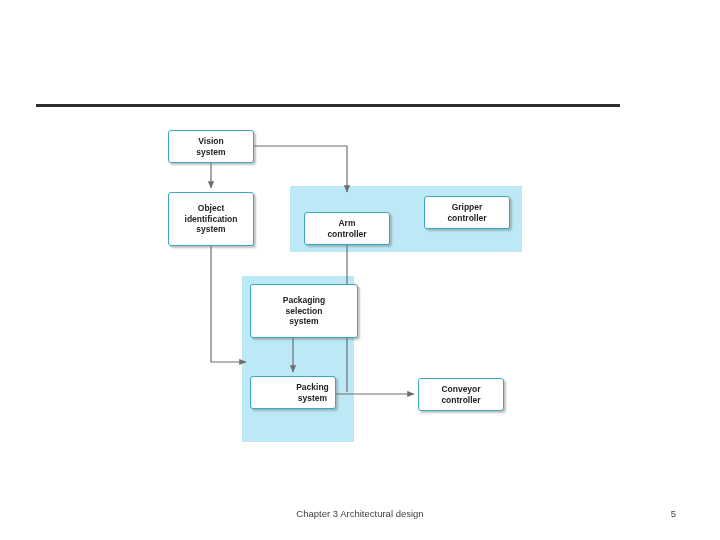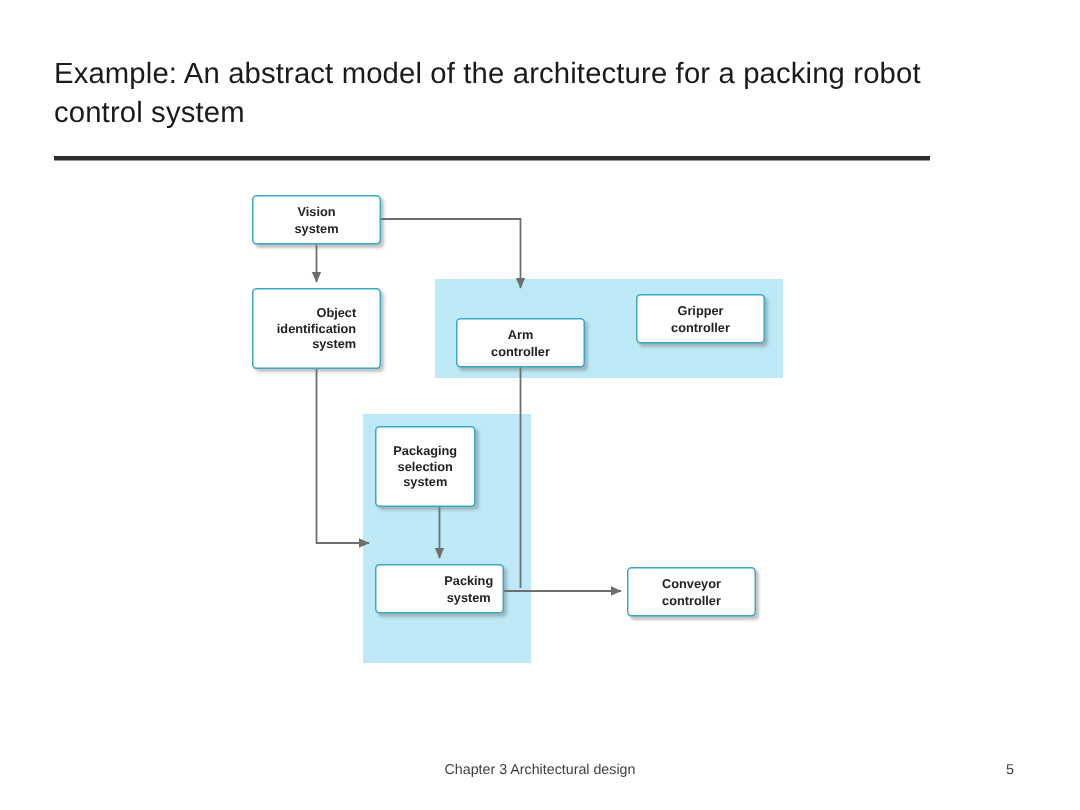--- a/index.html
+++ b/index.html
@@ -77,24 +77,24 @@
     text-align: center;
     color: #222222;
     font-size: 8.5px;
     line-height: 10.5px;
     padding: 2px 3px;
     box-sizing: border-box;
   }
   .box span { display: block; white-space: pre-line; font-weight: bold; }
 
   .box-vision      { left: 18px;  top: 12px;  width: 86px;  height: 33px; }
-  .box-object      { left: 18px;  top: 74px;  width: 86px;  height: 54px; text-align: right; }
+  .box-object      { left: 18px;  top: 74px;  width: 86px;  height: 54px; }
   .box-arm         { left: 154px; top: 78px;  width: 86px;  height: 33px; margin-top: 16px; }
   .box-gripper     { left: 264px; top: 78px;  width: 86px;  height: 33px; margin-left: 10px; }
-  .box-packaging   { left: 100px; top: 166px; width: 67px;  height: 54px; }
+  .box-packaging   { left: 100px; top: 166px; width: 108px;  height: 54px; }
   .box-packing     { left: 100px; top: 258px; width: 86px;  height: 33px; padding-left: 42px; }
   .box-conveyor    { left: 268px; top: 260px; width: 86px;  height: 33px; }
 
   .arrows {
     position: absolute;
     left: 0; top: 0;
     width: 420px;
     height: 330px;
     overflow: visible;
   }
@@ -113,21 +113,20 @@
     top: 508px;
     font-size: 9.5px;
     color: #3f3f3f;
   }
 </style>
 </head>
 <body>
 
 <div class="slide">
 
-  <div class="title">Example:  An abstract model of the architecture for a packing robot control system</div>
   <div class="title-rule"></div>
 
   <div class="diagram">
 
     <div class="group group-top"></div>
     <div class="group group-bottom"></div>
 
     <svg class="arrows" viewBox="0 0 420 330">
       <defs>
         <marker id="ah" markerWidth="7" markerHeight="7" refX="5.6" refY="2.6" orient="auto">

